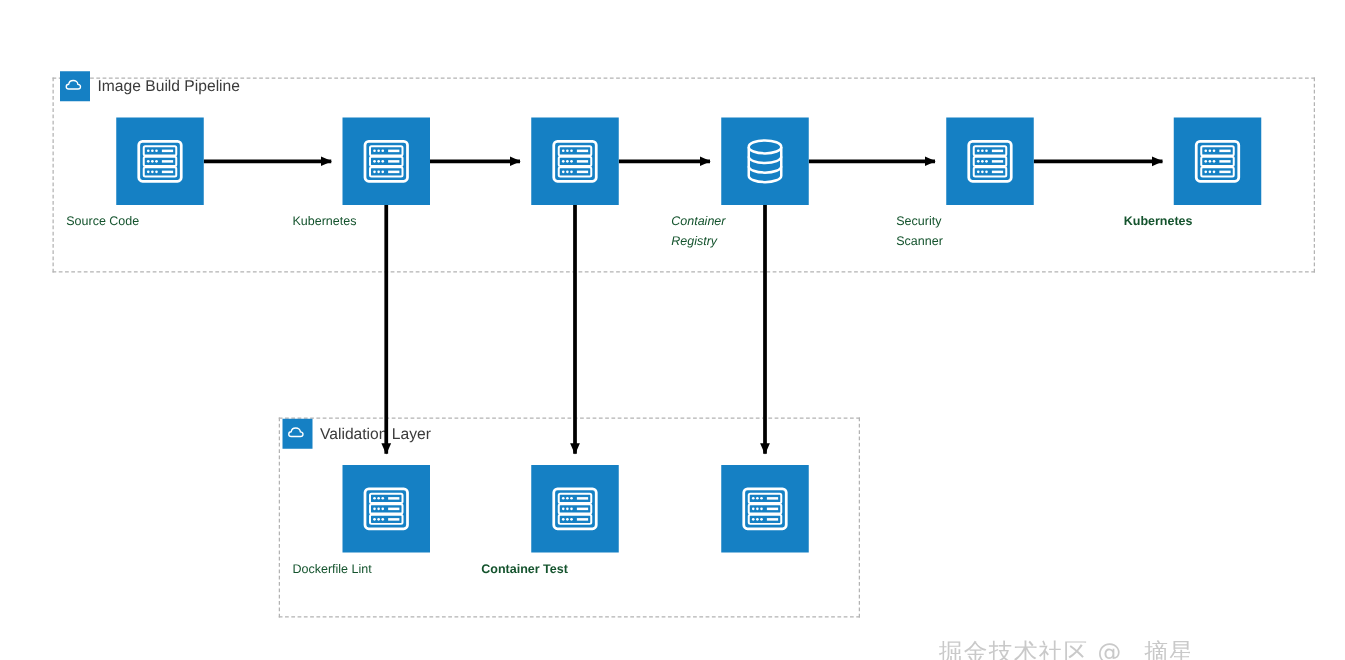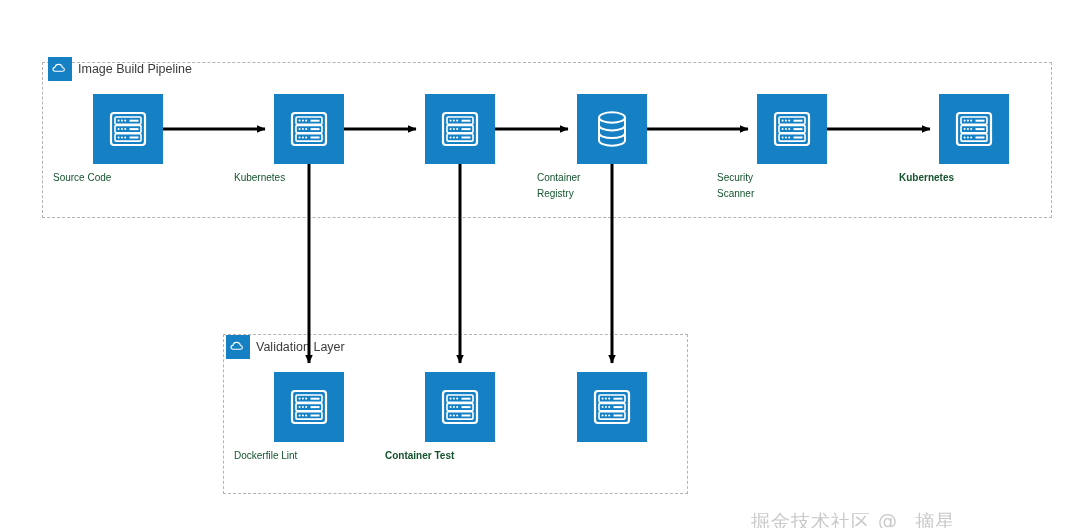--- a/index.html
+++ b/index.html
@@ -204,21 +204,21 @@
   <div class="node" style="left:577px; top:75px;">
     <span>
       <svg width="48" height="48" viewBox="0 0 48 48">
         <ellipse cx="24" cy="12.5" rx="13" ry="5.2" fill="none" stroke="#ffffff" stroke-width="2"></ellipse>
         <path d="M11 12.5 L11 35.5 C11 38.4 16.8 40.7 24 40.7 C31.2 40.7 37 38.4 37 35.5 L37 12.5" fill="none" stroke="#ffffff" stroke-width="2"></path>
         <path d="M11 20.2 C11 23.1 16.8 25.4 24 25.4 C31.2 25.4 37 23.1 37 20.2" fill="none" stroke="#ffffff" stroke-width="2"></path>
         <path d="M11 27.9 C11 30.8 16.8 33.1 24 33.1 C31.2 33.1 37 30.8 37 27.9" fill="none" stroke="#ffffff" stroke-width="2"></path>
       </svg>
     </span>
   </div>
-  <div class="node-label" style="left:537px; top:151px;">Container
+  <div class="node-label" style="left:537px; top:151px;font-style:italic;">Container
 Registry</div>
 
   <div class="node" style="left:757px; top:75px;">
     <span>
       <svg width="48" height="48" viewBox="0 0 48 48">
         <rect x="7" y="8" width="34" height="32" rx="3" ry="3" fill="none" stroke="#ffffff" stroke-width="2.2"></rect>
         <rect x="11" y="12" width="26" height="7.3" rx="1.2" fill="none" stroke="#ffffff" stroke-width="1.6"></rect>
         <rect x="11" y="20.4" width="26" height="7.3" rx="1.2" fill="none" stroke="#ffffff" stroke-width="1.6"></rect>
         <rect x="11" y="28.8" width="26" height="7.3" rx="1.2" fill="none" stroke="#ffffff" stroke-width="1.6"></rect>
         <circle cx="14.6" cy="15.6" r="1.05" fill="#ffffff"></circle>

